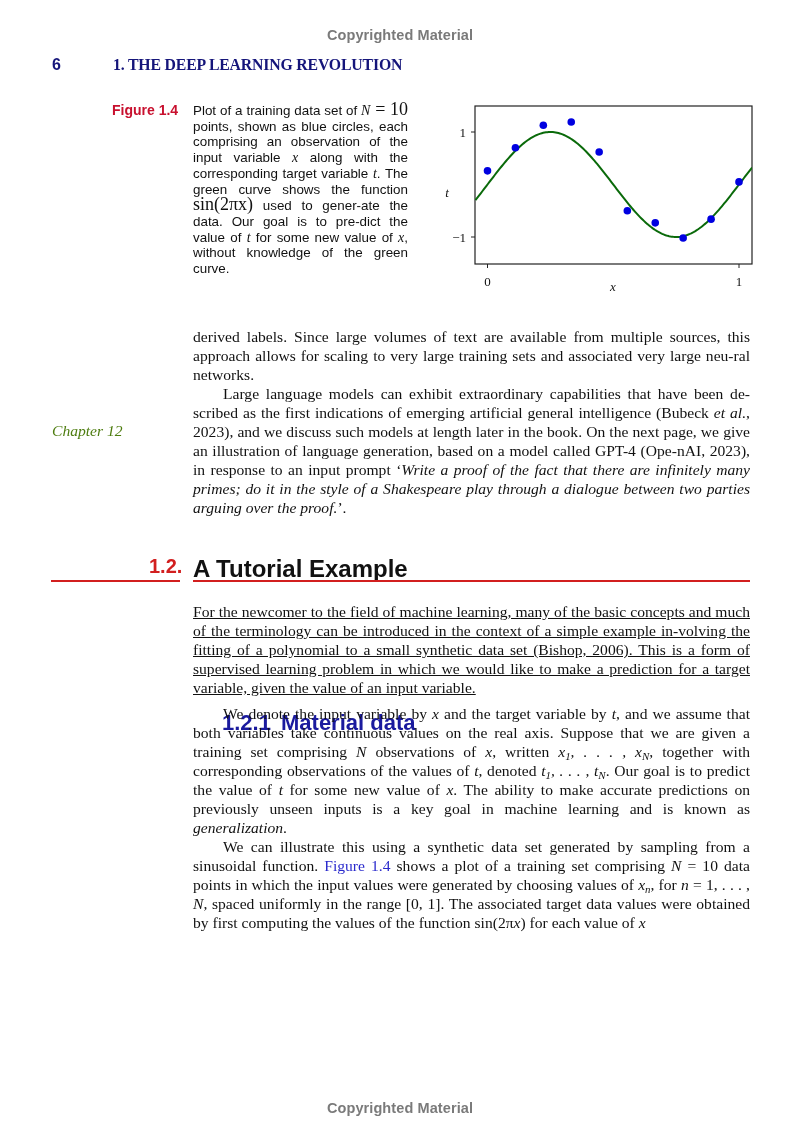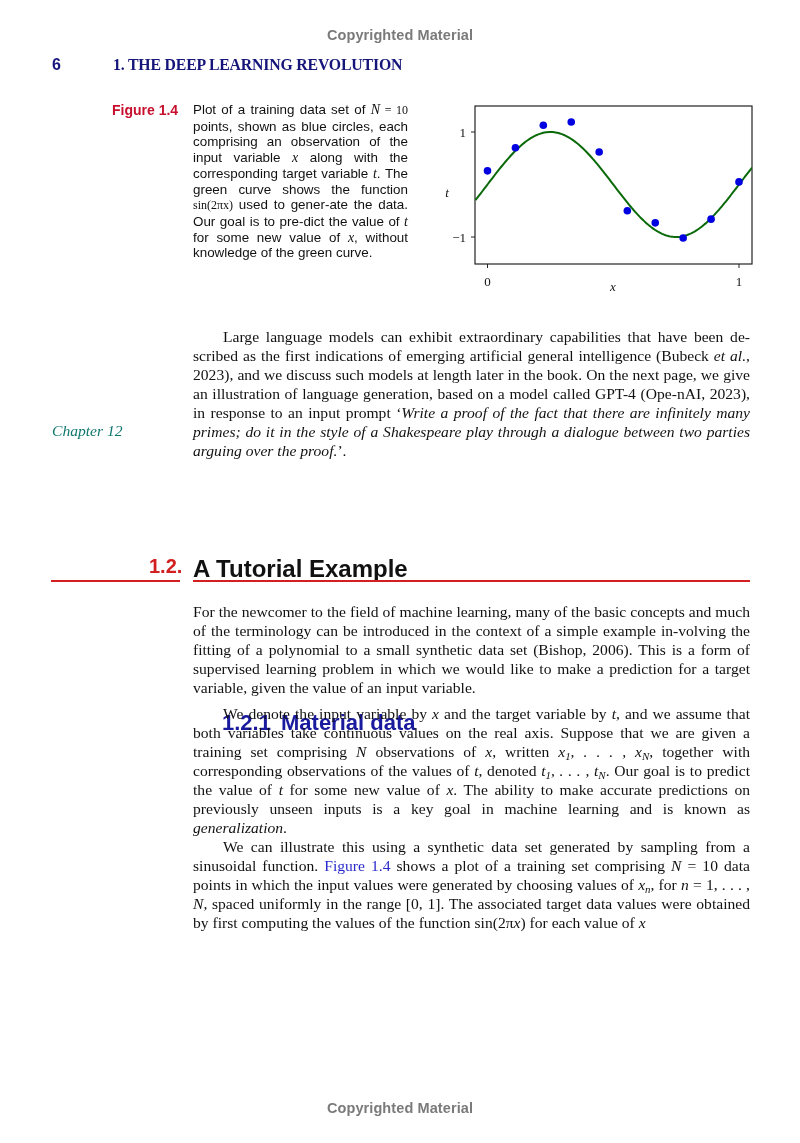--- a/index.html
+++ b/index.html
@@ -11,29 +11,29 @@
   .running-head { position: absolute; top: 55px; font-weight: bold; color: #15157a; }
   .page-num { left: 52px; font-family: "Liberation Sans", sans-serif; font-size: 16px; top: 56px; }
   .chapter-title { left: 113px; font-family: "Liberation Serif", serif; font-size: 17px;
                    transform: scaleX(0.93); transform-origin: left; letter-spacing: -0.2px; }
   .fig-label { position: absolute; left: 112px; top: 102px; font-family: "Liberation Sans", sans-serif;
                font-weight: bold; font-size: 14px; color: #c8102e; }
   .fig-caption { position: absolute; left: 193px; top: 102px; width: 215px;
                  font-family: "Liberation Sans", "DejaVu Sans", sans-serif; font-size: 13.4px;
                  line-height: 15.7px; text-align: justify; color: #111; hyphens: manual; }
   .fig-caption .m { font-family: "Liberation Serif", serif; font-style: italic; font-size: 14px; }
-  .fig-caption .mr { font-family: "Liberation Serif", serif; font-size: 12px; }
+  .fig-caption .mr { font-family: "Liberation Serif", serif; font-size: 18px; }
   .chart { position: absolute; left: 430px; top: 95px; width: 340px; height: 205px; }
   .body-text { position: absolute; left: 193px; width: 557px; font-size: 15.6px; line-height: 19px;
                text-align: justify; color: #111; }
   .body-text p { margin: 0; }
   .body-text p.indent { text-indent: 30px; }
   .body-text i { font-style: italic; }
   .margin-note { position: absolute; left: 52px; top: 422px; font-style: italic; font-size: 15.6px;
-                 color: #0f766e; }
+                 color: #4d7c0f; }
   .sec-num { position: absolute; left: 149px; top: 555px; font-family: "Liberation Sans", sans-serif;
              font-weight: bold; font-size: 20px; color: #d21f1f; }
   .sec-title { position: absolute; left: 193px; top: 555px; font-family: "Liberation Sans", sans-serif;
                font-weight: bold; font-size: 24px; color: #111; }
   .rule { position: absolute; height: 2px; background: #d21f1f; top: 580px; }
   .subsec { position: absolute; top: 710px; font-family: "Liberation Sans", sans-serif; font-weight: bold;
             font-size: 22px; color: #1a1a9e; }
   .link { color: #2a2acc; }
   .mi { font-style: italic; }
   sub { font-size: 0.7em; vertical-align: -0.25em; line-height: 0; }
@@ -79,30 +79,31 @@
       <circle cx="599.1659999999999" cy="151.95" r="3.8" fill="#0000e0"></circle>
       <circle cx="627.3340000000001" cy="210.75" r="3.8" fill="#0000e0"></circle>
       <circle cx="655.2505" cy="222.825" r="3.8" fill="#0000e0"></circle>
       <circle cx="683.167" cy="238.05" r="3.8" fill="#0000e0"></circle>
       <circle cx="711.0835" cy="219.15" r="3.8" fill="#0000e0"></circle>
       <circle cx="739" cy="181.875" r="3.8" fill="#0000e0"></circle>
     </g>
 </svg>
 
 <div class="body-text" style="top:327px;">
+  <p>derived labels. Since large volumes of text are available from multiple sources, this approach allows for scaling to very large training sets and associated very large neu-ral networks.</p>
   <p class="indent"><span>Large language models can exhibit extraordinary capabilities that have been de-scribed as the first indications of emerging artificial general intelligence (Bubeck </span><i>et al.</i><span>, 2023), and we discuss such models at length later in the book. On the next page, we give an illustration of language generation, based on a model called GPT-4 (Ope-nAI, 2023), in response to an input prompt ‘</span><i>Write a proof of the fact that there are infinitely many primes; do it in the style of a Shakespeare play through a dialogue between two parties arguing over the proof.</i><span>’.</span></p>
 </div>
 <div class="margin-note">Chapter 12</div>
 
 <div class="sec-num">1.2.</div>
 <div class="sec-title">A Tutorial Example</div>
 <div class="rule" style="left:51px; width:129px;"></div>
 <div class="rule" style="left:193px; width:557px;"></div>
 
-<div class="body-text" style="top:602px;">
+<div class="body-text" style="top:602px;text-decoration:underline;">
   <p>For the newcomer to the field of machine learning, many of the basic concepts and much of the terminology can be introduced in the context of a simple example in-volving the fitting of a polynomial to a small synthetic data set (Bishop, 2006). This is a form of supervised learning problem in which we would like to make a prediction for a target variable, given the value of an input variable.</p>
 </div>
 
 <div class="subsec" style="left:222px;">1.2.1</div>
 <div class="subsec" style="left:281px;">Material data</div>
 
 <div class="body-text" style="top:704px;">
   <p class="indent"><span>We denote the input variable by </span><span class="mi">x</span><span> and the target variable by </span><span class="mi">t</span><span>, and we assume that both variables take continuous values on the real axis. Suppose that we are given a training set comprising </span><span class="mi">N</span><span> observations of </span><span class="mi">x</span><span>, written </span><span class="mi">x<sub>1</sub>, . . . , x<sub>N</sub></span><span>, together with corresponding observations of the values of </span><span class="mi">t</span><span>, denoted </span><span class="mi">t<sub>1</sub>, . . . , t<sub>N</sub></span><span>. Our goal is to predict the value of </span><span class="mi">t</span><span> for some new value of </span><span class="mi">x</span><span>. The ability to make accurate predictions on previously unseen inputs is a key goal in machine learning and is known as </span><i>generalization</i><span>.</span></p>
   <p class="indent"><span>We can illustrate this using a synthetic data set generated by sampling from a sinusoidal function. </span><span class="link">Figure 1.4</span><span> shows a plot of a training set comprising </span><span class="mi">N</span><span> = 10 data points in which the input values were generated by choosing values of </span><span class="mi">x</span><sub class="mi">n</sub><span>, for </span><span class="mi">n</span><span> = 1, . . . , </span><span class="mi">N</span><span>, spaced uniformly in the range [0, 1]. The associated target data values were obtained by first computing the values of the function sin(2π</span><span class="mi">x</span><span>) for each value of </span><span class="mi">x</span></p>
 </div>

